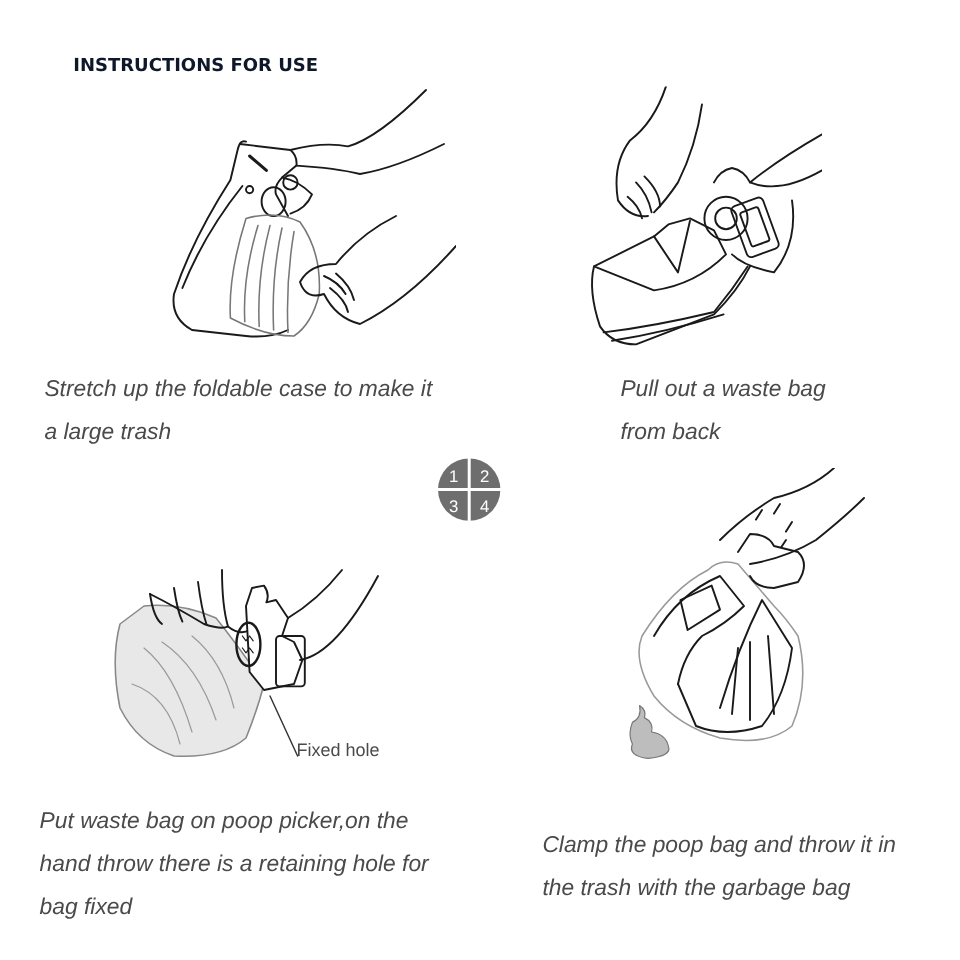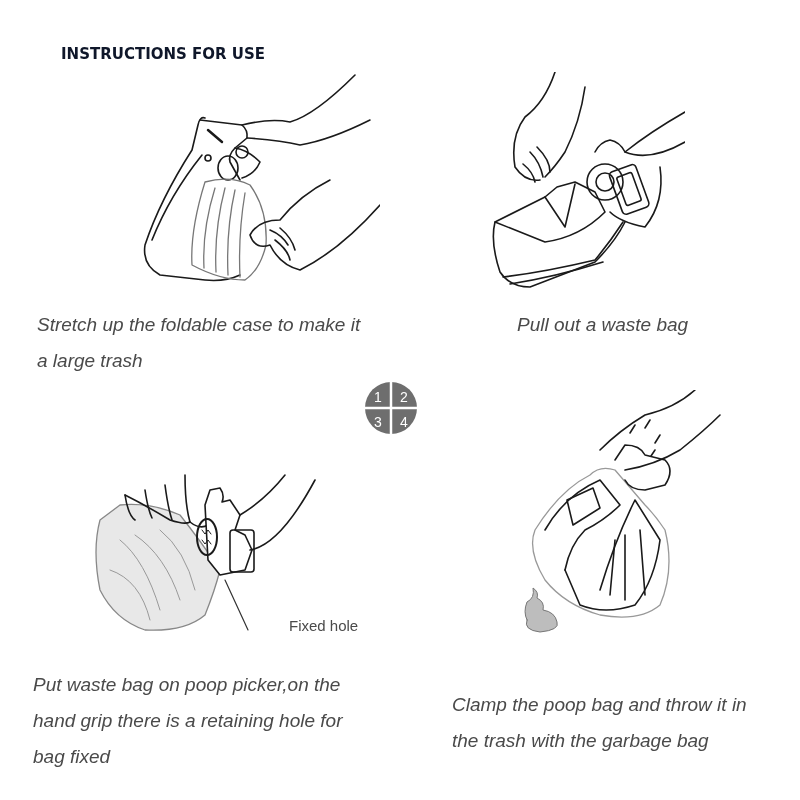--- a/index.html
+++ b/index.html
@@ -3,21 +3,21 @@
   <meta charset="utf-8">
   <style>
     html, body { margin: 0; padding: 0; background: #ffffff; }
     body { width: 800px; height: 800px; position: relative; overflow: hidden; font-family: "Liberation Sans", sans-serif; }
     .title { position: absolute; left: 61px; top: 45px; font-family: "DejaVu Sans", sans-serif; font-weight: bold; font-size: 15px; color: #0f172a; letter-spacing: 0px; }
     .caption { position: absolute; font-family: "Liberation Sans", sans-serif; font-size: 19px; color: #4a4a4a; line-height: 36px; }
     .caption div { white-space: nowrap; font-style: italic; }
     .illus { position: absolute; }
     .illus svg { display: block; }
     .badge { position: absolute; left: 364px; top: 381px; width: 54px; height: 54px; }
-    .label-small { position: absolute; left: 247px; top: 617px; font-size: 15px; color: #4a4a4a; font-family: "Liberation Sans", sans-serif; padding-left: 42px; }
+    .label-small { position: absolute; left: 247px; top: 617px; font-size: 15px; color: #4a4a4a; font-family: "Liberation Sans", sans-serif; }
   </style>
 </head>
 <body>
 
 <div class="title">INSTRUCTIONS FOR USE</div>
 
 <div class="illus" style="left:130px; top:70px;">
   <svg width="250" height="225" viewBox="0 0 250 225" fill="none" stroke="#1a1a1a" stroke-width="1.6" stroke-linejoin="round" stroke-linecap="round">
     <path d="M75 48 Q70 46 68 55 L62 80 Q30 130 15 175 Q12 195 30 205 L75 210 Q95 212 110 205"></path>
     <path d="M22 170 Q40 125 72 85"></path>
@@ -107,22 +107,23 @@
     <path d="M22 230 Q18 240 35 242 Q55 240 52 232 Q50 222 38 220 Q40 212 32 208 Q34 202 28 198 Q30 208 22 212 Q18 222 22 230Z" fill="#bdbdbd" stroke="#777" stroke-width="1"></path>
   </svg>
 </div>
 
 <div class="caption" style="left:37px; top:307px;">
   <div>Stretch up the foldable case to make it</div>
   <div>a large trash</div>
 </div>
 <div class="caption" style="left:497px; top:307px;margin-left:20px;">
   <div>Pull out a waste bag</div>
+  <div>from back</div>
 </div>
 <div class="caption" style="left:33px; top:667px;">
   <div>Put waste bag on poop picker,on the</div>
-  <div>hand grip there is a retaining hole for</div>
+  <div>hand throw there is a retaining hole for</div>
   <div>bag fixed</div>
 </div>
 <div class="caption" style="left:452px; top:687px;">
   <div>Clamp the poop bag and throw it in</div>
   <div>the trash with the garbage bag</div>
 </div>
 
 </body></html>

